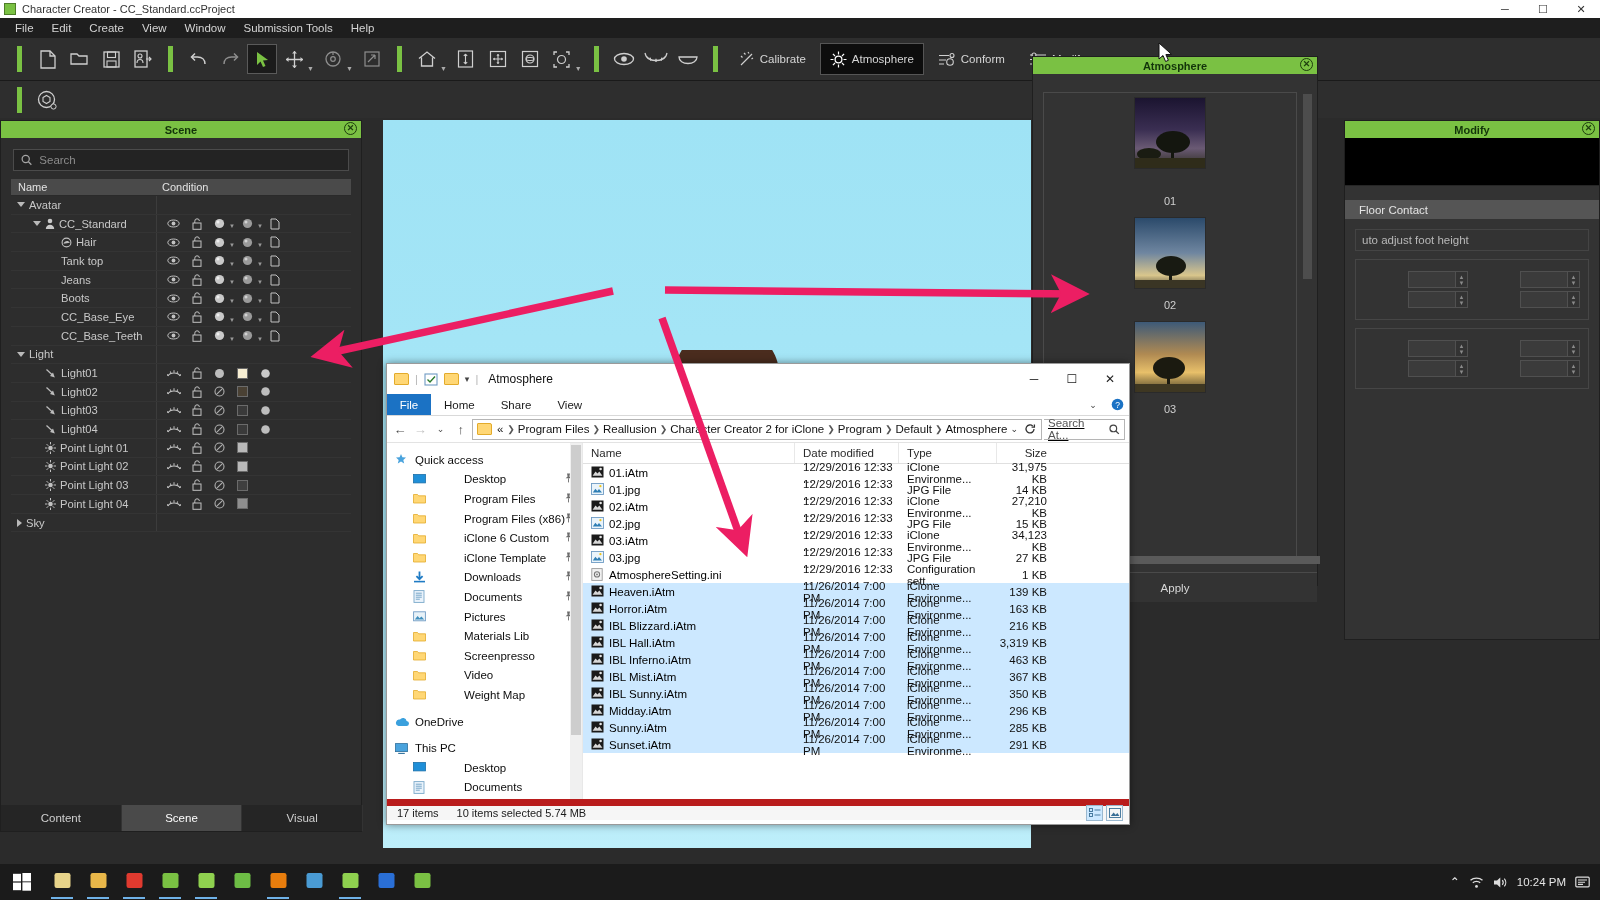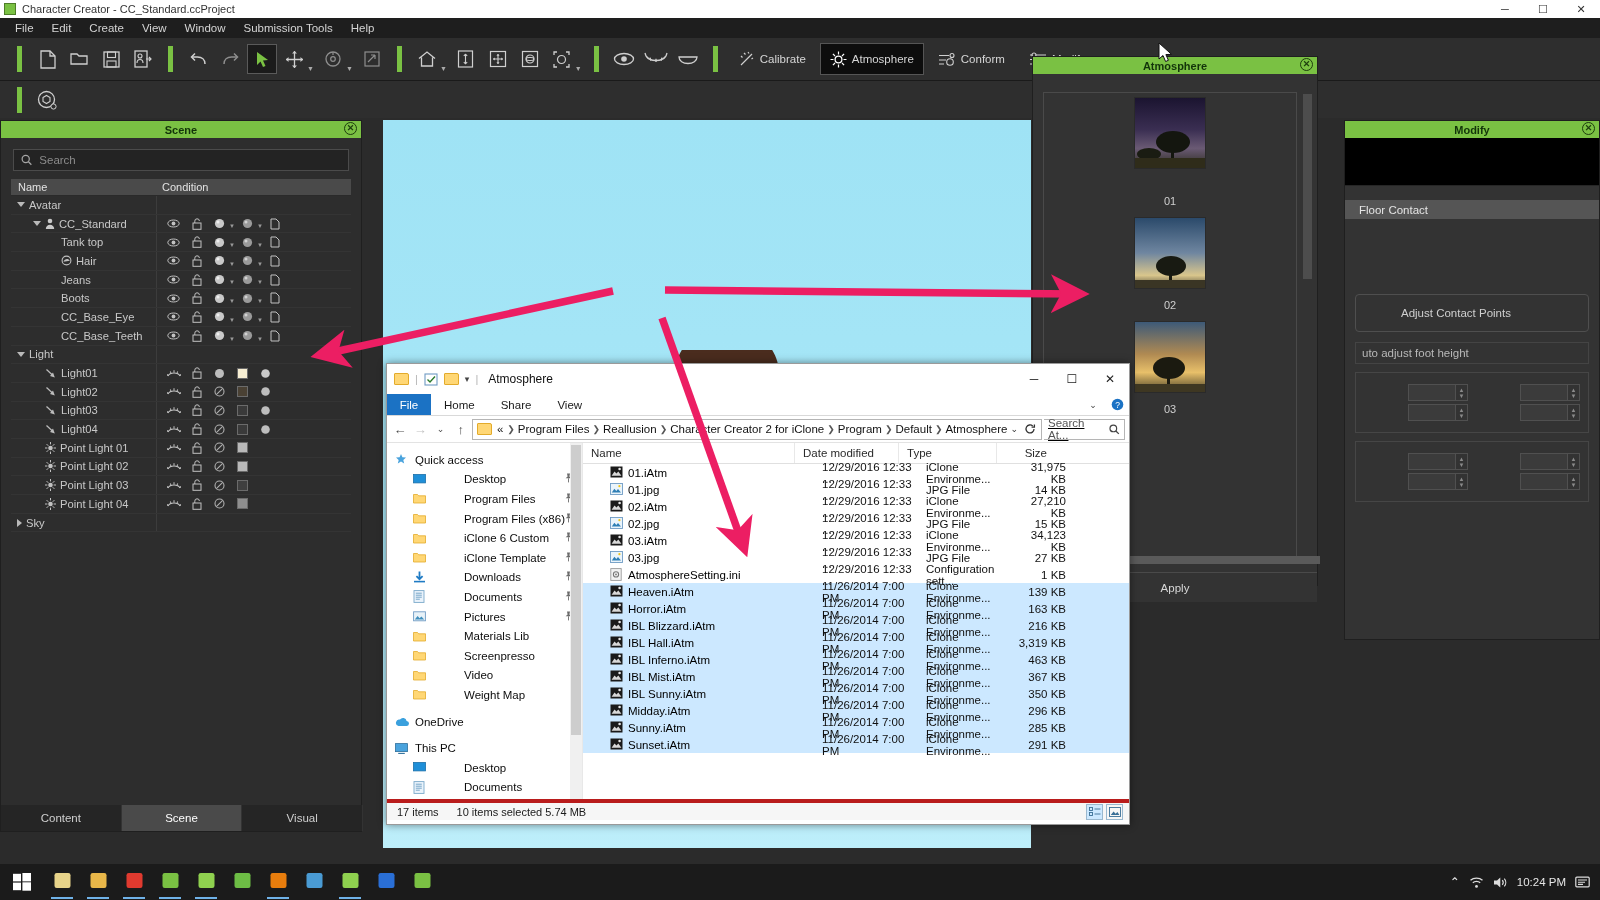--- a/index.html
+++ b/index.html
@@ -219,30 +219,30 @@
 
   .ex-files { flex: 1; position: relative; background: #fff; overflow: hidden; }
   .fh { height: 21px; display: flex; align-items: center; border-bottom: 1px solid #e0e0e0;
     font-size: 11.5px; color: #2b2b2b; background: #fff; }
   .fh div { padding-left: 8px; border-right: 1px solid #e8e8e8; height: 100%;
     display: flex; align-items: center; }
   .fh .c-name { width: 212px; }
   .fh .c-date { width: 104px; }
   .fh .c-type { width: 98px; }
   .fh .c-size { width: 56px; justify-content: flex-end; padding-right: 6px; border-right: none; }
-  .frow { height: 17px; display: flex; align-items: center; font-size: 11.5px; color: #000; padding-left: 19px; }
+  .frow { height: 17px; display: flex; align-items: center; font-size: 11.5px; color: #000; }
   .frow.sel { background: #cce8ff; }
   .frow .c-name { width: 212px; display: flex; align-items: center; gap: 5px; padding-left: 8px;
     white-space: nowrap; overflow: hidden; }
   .frow .c-date { width: 104px; padding-left: 8px; color: #111; }
   .frow .c-type { width: 98px; padding-left: 8px; color: #111; }
   .frow .c-size { width: 56px; text-align: right; padding-right: 6px; color: #111; }
   .fico { width: 13px; height: 13px; flex: none; }
 
-  .ex-status { height: 21px; border-top: 4px solid #b91c1c; background: #f6f6f6;
+  .ex-status { height: 21px; border-top: 7px solid #b91c1c; background: #f6f6f6;
     display: flex; align-items: center; font-size: 11px; color: #1a1a1a; padding-left: 10px; gap: 18px; }
   .view-tgl { margin-left: auto; display: flex; gap: 3px; padding-right: 6px; }
   .vt { width: 17px; height: 16px; border: 1px solid #9ab8cf; display: flex; align-items: center;
     justify-content: center; }
   .vt.on { background: #cce8ff; }
 
   
   .arrow-svg { position: absolute; left: 0; top: 0; pointer-events: none; }
 
   
@@ -539,21 +539,27 @@
             <span class="cnd">
               <svg width="10" height="12" viewBox="0 0 10 12">
                 <path d="M1 1h5l3 3v7H1z" fill="none" stroke="#c2c2c2" stroke-width="1"></path>
               </svg>
             </span>
           </div>
         </div>
         <div class="tree-row">
           <div class="tree-name" style="padding-left: 38px;">
             <span style="width: 8px; flex: 0 0 auto;"></span>
-            <span>Tank top</span>
+            <span class="ic">
+              <svg width="11" height="11" viewBox="0 0 11 11">
+                <circle cx="5.5" cy="5.5" r="4.4" fill="none" stroke="#c0c0c0" stroke-width="1.1"></circle>
+                <path d="M2.5 6.8c1-3.2 5-3.6 6.3-1" fill="#c0c0c0"></path>
+              </svg>
+            </span>
+            <span>Hair</span>
           </div>
           <div class="tree-cond">
             <span class="cnd">
               <svg width="13" height="9" viewBox="0 0 13 9">
                 <ellipse cx="6.5" cy="4.5" rx="5.7" ry="3.5" fill="none" stroke="#c2c2c2" stroke-width="1"></ellipse>
                 <circle cx="6.5" cy="4.5" r="1.9" fill="#c2c2c2"></circle>
               </svg>
             </span>
             <span class="cnd">
               <svg width="10" height="12" viewBox="0 0 10 12">
@@ -578,27 +584,21 @@
             <span class="cnd">
               <svg width="10" height="12" viewBox="0 0 10 12">
                 <path d="M1 1h5l3 3v7H1z" fill="none" stroke="#c2c2c2" stroke-width="1"></path>
               </svg>
             </span>
           </div>
         </div>
         <div class="tree-row">
           <div class="tree-name" style="padding-left: 38px;">
             <span style="width: 8px; flex: 0 0 auto;"></span>
-            <span class="ic">
-              <svg width="11" height="11" viewBox="0 0 11 11">
-                <circle cx="5.5" cy="5.5" r="4.4" fill="none" stroke="#c0c0c0" stroke-width="1.1"></circle>
-                <path d="M2.5 6.8c1-3.2 5-3.6 6.3-1" fill="#c0c0c0"></path>
-              </svg>
-            </span>
-            <span>Hair</span>
+            <span>Tank top</span>
           </div>
           <div class="tree-cond">
             <span class="cnd">
               <svg width="13" height="9" viewBox="0 0 13 9">
                 <ellipse cx="6.5" cy="4.5" rx="5.7" ry="3.5" fill="none" stroke="#c2c2c2" stroke-width="1"></ellipse>
                 <circle cx="6.5" cy="4.5" r="1.9" fill="#c2c2c2"></circle>
               </svg>
             </span>
             <span class="cnd">
               <svg width="10" height="12" viewBox="0 0 10 12">
@@ -1150,21 +1150,20 @@
     </div>
   </div>
 
   <div class="panel" id="modify-panel">
     <div class="panel-head">
       <span>Modify</span>
       <span class="panel-close">✕</span>
     </div>
     <div class="mod-preview"></div>
     <div class="mod-section-head">Floor Contact</div>
-    <div class="mod-btn">Adjust Contact Points</div>
     <div class="mod-check">uto adjust foot height</div>
     <div id="mod-groups">
         <div class="mod-group">
           <div class="mod-row">
             <span class="mod-lab"></span>
             <span class="spin"></span>
             <span class="spin-ar">▲<br>▼</span>
             <span class="mod-lab2"></span>
             <span class="spin"></span>
             <span class="spin-ar">▲<br>▼</span>

